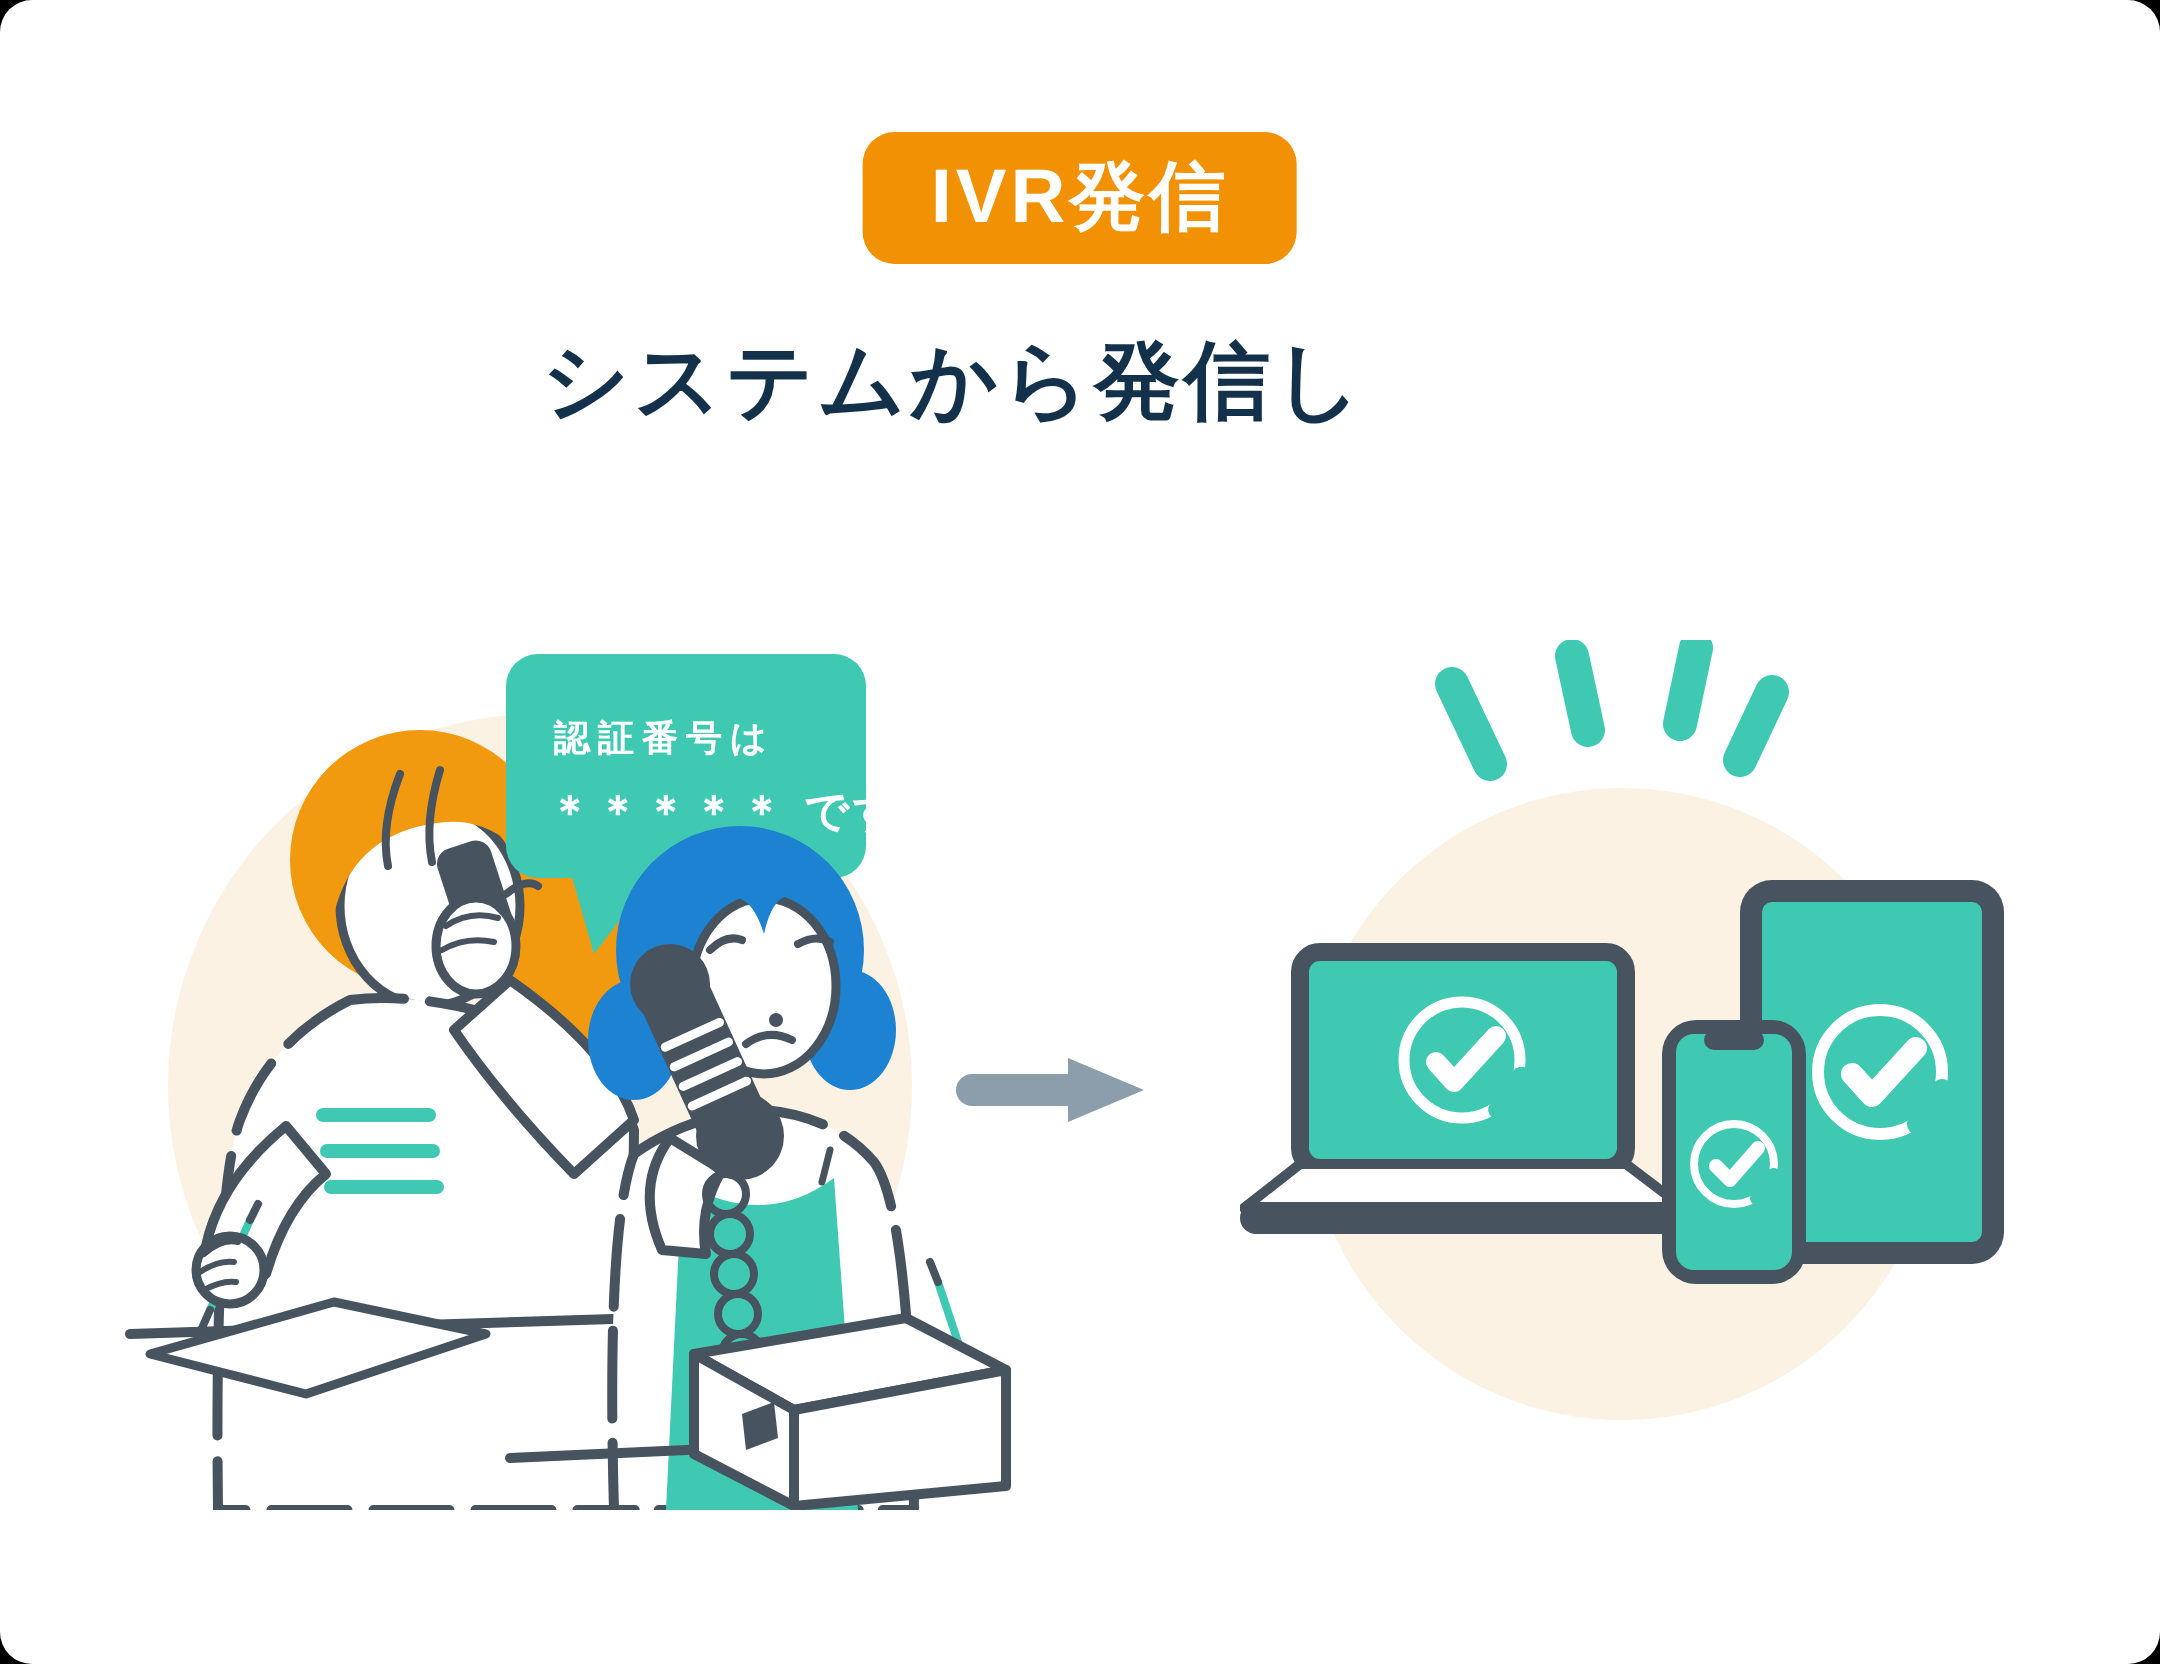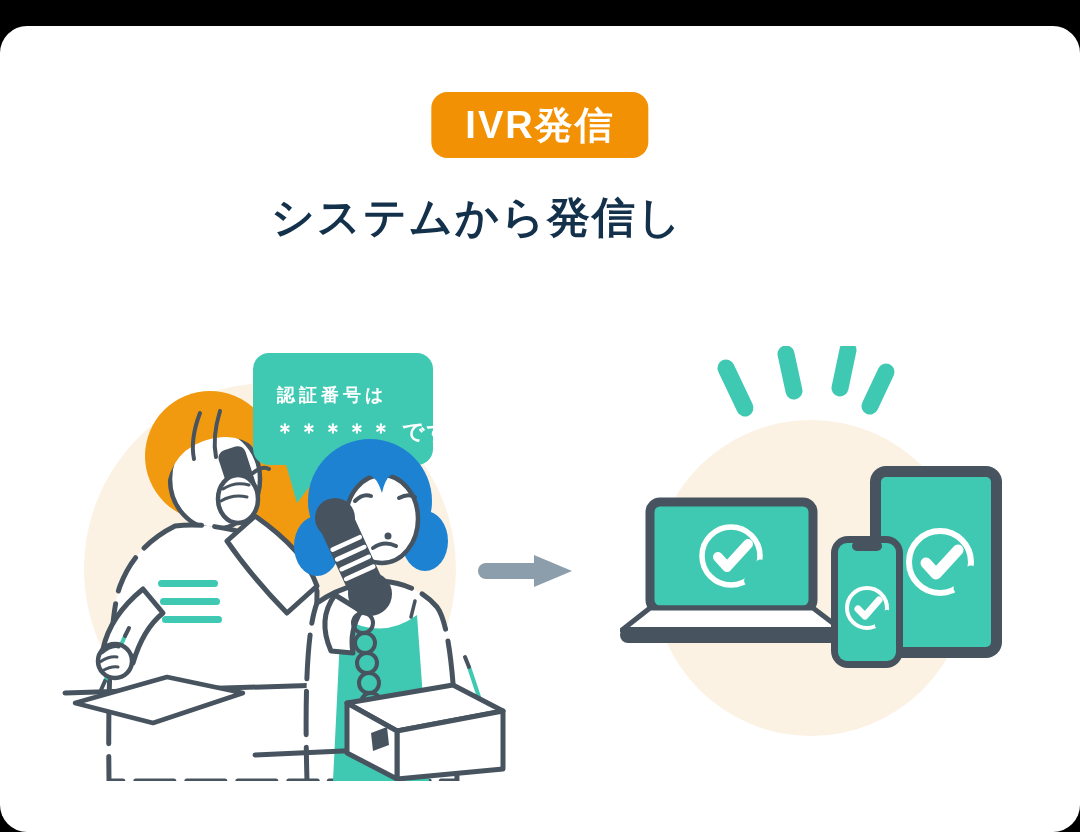--- a/index.html
+++ b/index.html
@@ -1,21 +1,21 @@
 <!DOCTYPE html>
 <html><head>
 <meta charset="utf-8">
 <style>
   html,body{margin:0;padding:0;background:#000;}
   body{
     width:1080px;height:832px;position:relative;overflow:hidden;
     font-family:"Liberation Sans","DejaVu Sans",sans-serif;
   }
   .card{
-    position:absolute;inset:0;background:#ffffff;border-radius:27px;margin-top:26px;
+    position:absolute;inset:0;background:#ffffff;border-radius:16px;
   }
   .badge{
     position:absolute;top:66px;left:50%;transform:translateX(-50%);
     background:#F29104;color:#ffffff;font-weight:bold;font-size:38px;
     line-height:1;padding:14px 34px;border-radius:16px;letter-spacing:2px;
     white-space:nowrap;
   }
   .heading{
     position:absolute;top:158px;left:0;width:954px;margin:0;
     text-align:center;color:#14314B;font-size:43px;font-weight:bold;

